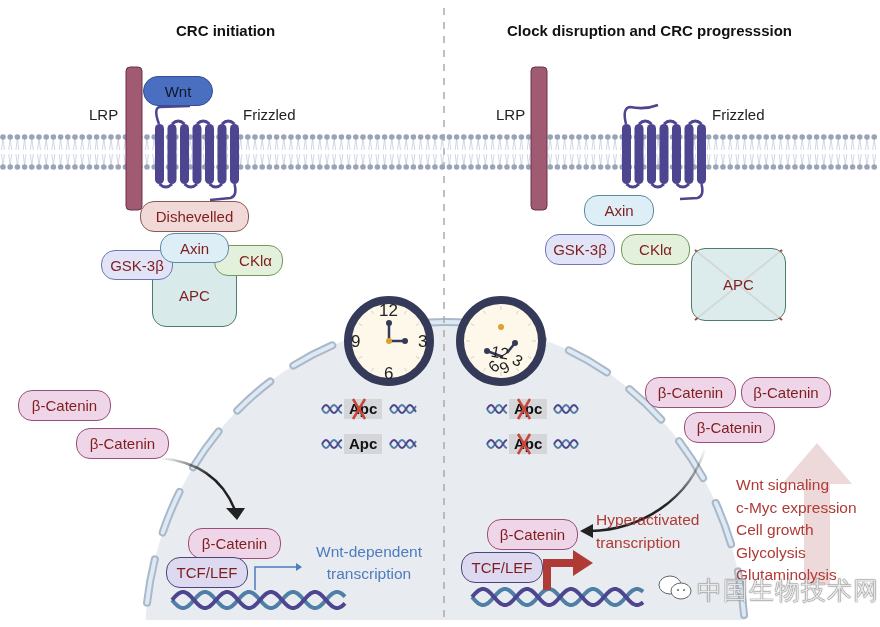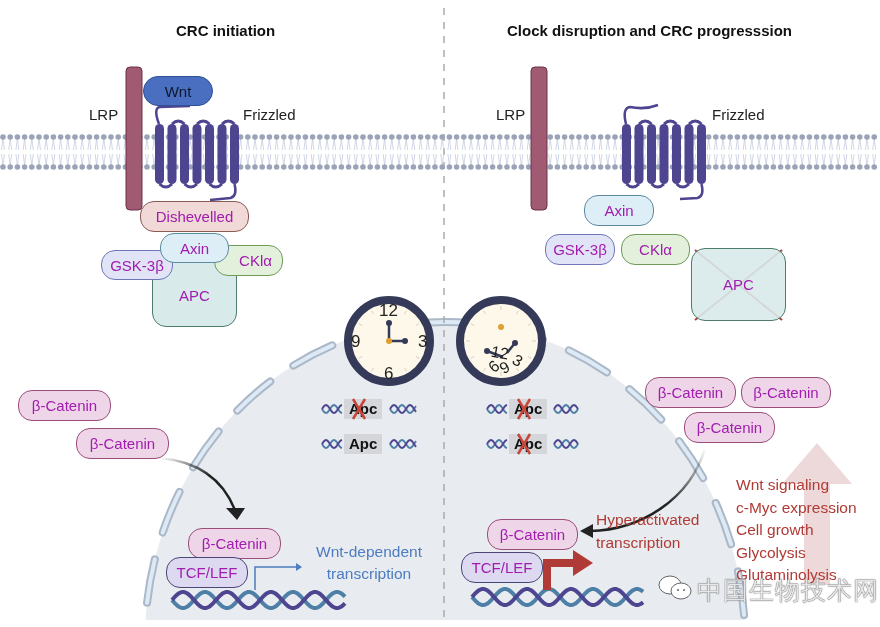--- a/index.html
+++ b/index.html
@@ -1,20 +1,20 @@
 <!DOCTYPE html>
 <html><head>
 <meta charset="utf-8">
 <style>
   html, body { margin:0; padding:0; background:#ffffff; }
   body { width:880px; height:627px; position:relative; overflow:hidden; font-family:"Liberation Sans", sans-serif; }
   #canvas { position:absolute; left:0; top:0; width:880px; height:627px; }
   .title { position:absolute; top:22px; font-family:"Liberation Sans", sans-serif; font-weight:bold; font-size:15px; color:#111; white-space:nowrap; }
   .lbl { position:absolute; font-size:15px; color:#222; white-space:nowrap; }
-  .pill { position:absolute; box-sizing:border-box; border:1.5px solid; border-radius:14px; display:flex; align-items:center; justify-content:center; font-size:15px; color:#a21caf; white-space:nowrap; }
+  .pill { position:absolute; box-sizing:border-box; border:1.5px solid; border-radius:14px; display:flex; align-items:center; justify-content:center; font-size:15px; color:#7f1d1d; white-space:nowrap; }
   .cat { background:#eed5e8; border-color:#9a4e7a; }
   .tcf { background:#dcd9f1; border-color:#4a4676; }
   .axin { background:#ddeef6; border-color:#5c8aa0; }
   .gsk { background:#e1e4f6; border-color:#6f77b8; }
   .ck { background:#e3f0dc; border-color:#6f9a58; }
   .apc { background:#d8eaea; border-color:#4e7c6a; border-radius:14px; }
   .dsh { background:#f0d9d6; border-color:#8a5a55; }
   .wnt { background:#4a6fc0; border-color:#2f4f96; color:#0f172a; }
   .apcgene { position:absolute; background:#d4d6da; font-weight:bold; font-size:15px; color:#111; padding:0 5px; height:20px; line-height:20px; }
   .bluetxt { position:absolute; color:#4d7cc0; font-size:15.5px; text-align:center; line-height:22px; white-space:nowrap; }

